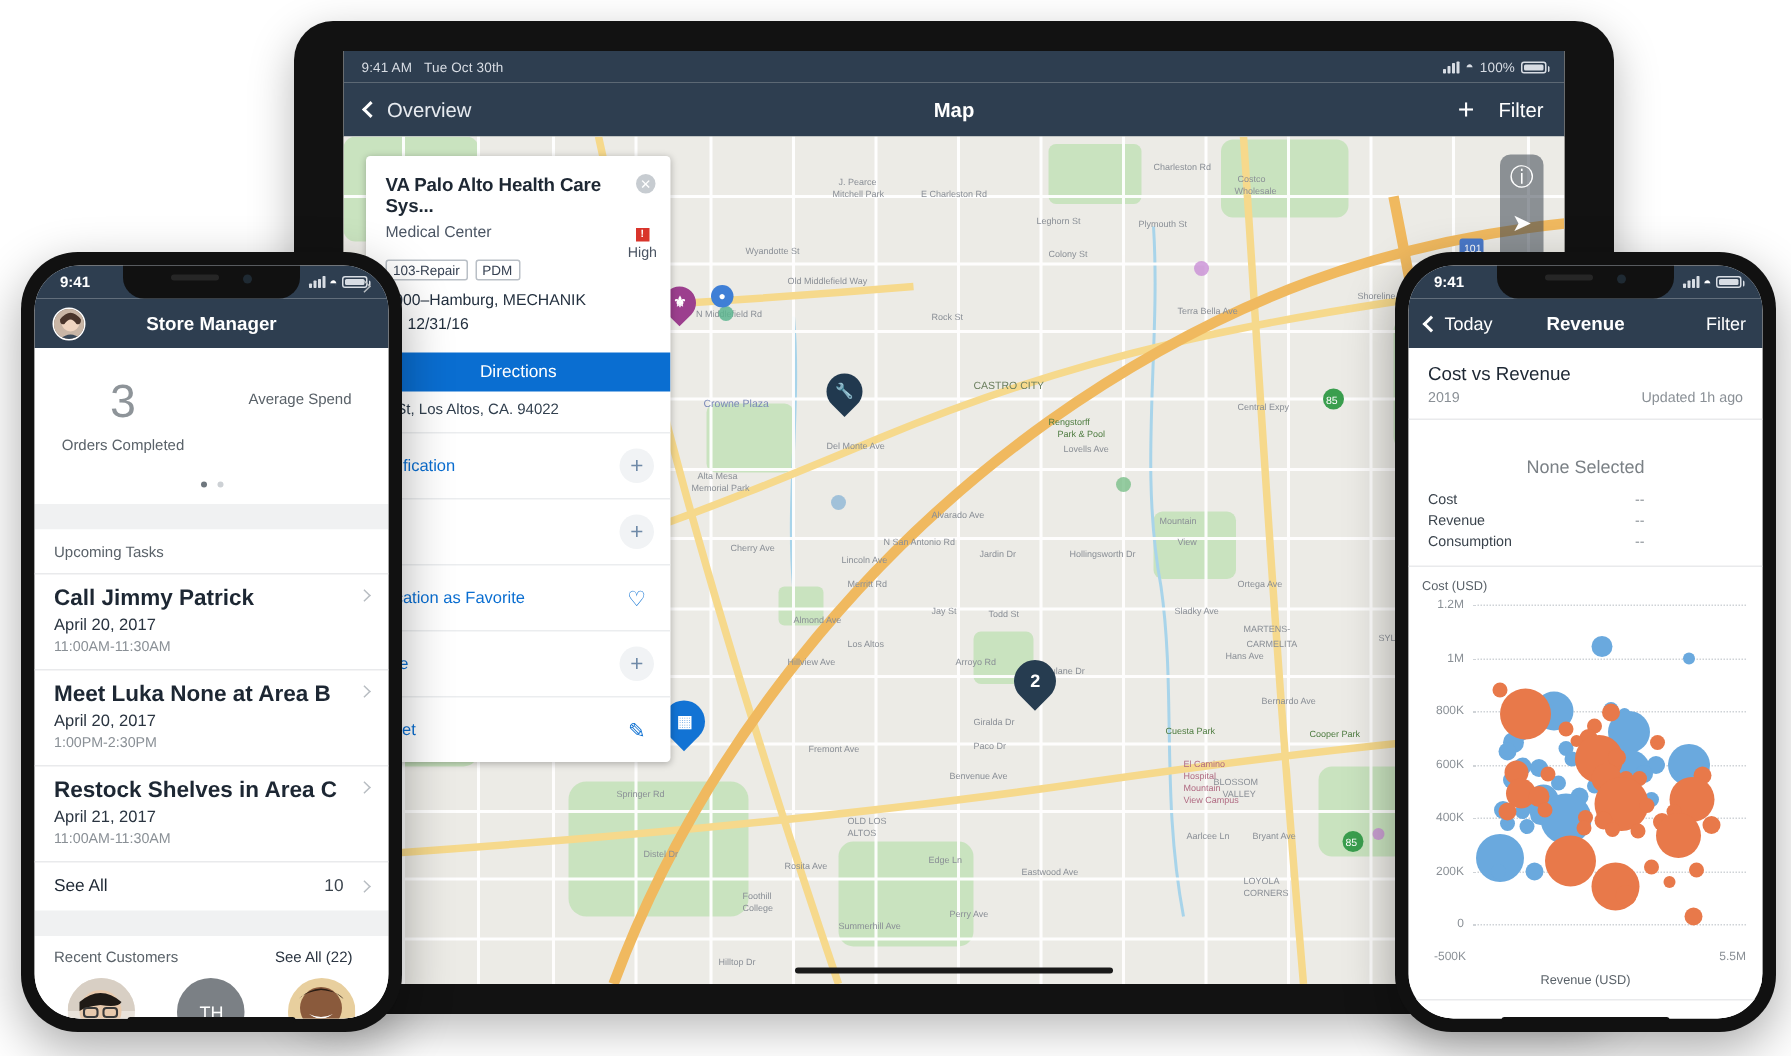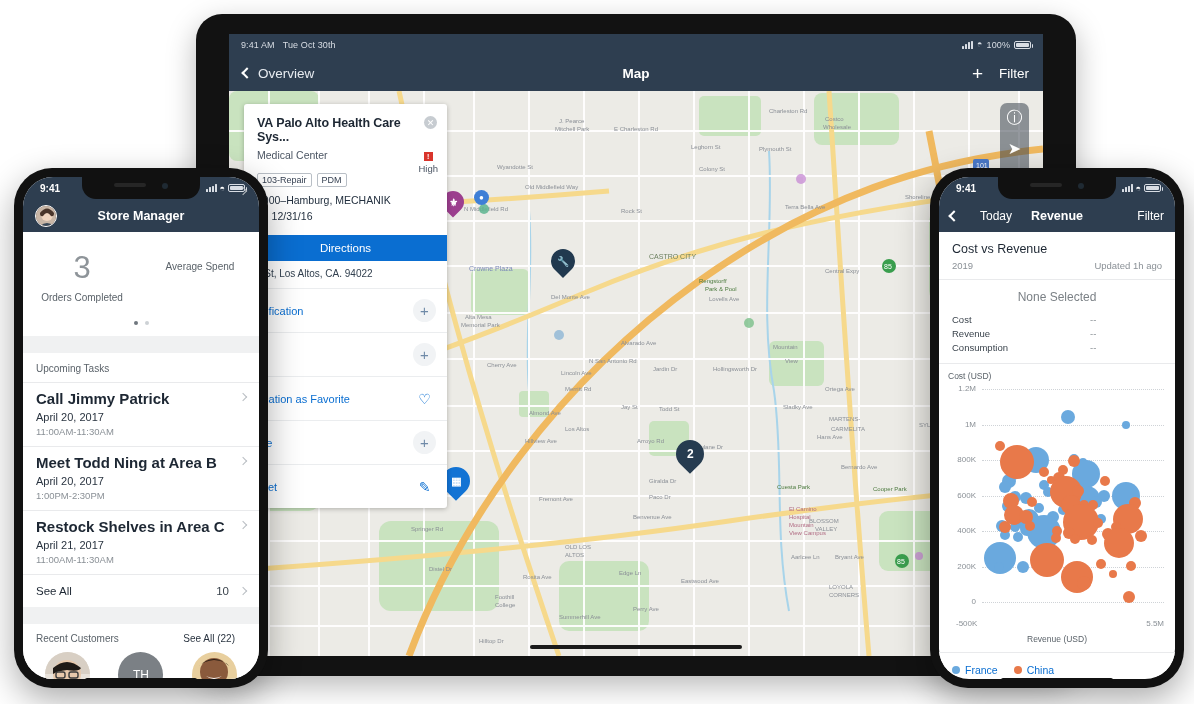--- a/index.html
+++ b/index.html
@@ -154,28 +154,28 @@
   .cust { text-align:center; width:56px;}
   .cust .av { width:45px;height:45px;border-radius:50%; margin:0 auto; overflow:hidden; position:relative;}
   .cust .av.init { background:#7b8085; color:#fff; font-size:12px; display:flex;align-items:center;justify-content:center;}
 
   
   #phoneR { left:930px; top:168px; width:254px; height:520px; }
   #phoneR .phone-screen { left:9px; top:9px; width:236px; height:502px; border-radius:30px; }
   #phoneR .notch { width:118px; height:22px; }
   #phoneR .ph-status { background:#2e3e50; color:#fff; }
   .rv-nav { background:#2e3e50; height:33px; display:flex; align-items:center; padding:0 11px; position:relative; color:#fff;}
-  .rv-nav .back { display:flex; align-items:center; gap:22px; font-size:12px;}
+  .rv-nav .back { display:flex; align-items:center; gap:5px; font-size:12px;}
   .rv-nav .t { position:absolute; left:0;right:0;text-align:center;font-size:12.5px;font-weight:bold;}
   .rv-nav .f { margin-left:auto; font-size:12px; z-index:2;}
   .rv-head { padding:10px 13px 8px; background:#fff;}
   .rv-head .h1 { font-size:12.5px; font-weight:normal; color:#1d2733;}
   .rv-head .sub { display:flex; margin-top:4px; font-size:9.5px; color:#8a9096;}
   .rv-head .sub .r { margin-left:auto; }
-  .rv-sel { border-top:1px solid #e9eaec; padding:10px 13px 9px; background:#fff;}
+  .rv-sel { border-top:1px solid #e9eaec; padding:24px 13px 9px; background:#fff;}
   .rv-sel .none { text-align:center; font-size:12px; color:#7b8186; margin-bottom:8px;}
   .rv-sel .kv { display:flex; font-size:9.5px; color:#3b444d; padding:1.5px 0;}
   .rv-sel .kv .v { margin-left:auto; width:72px; color:#8a9096; }
   .chartbox { border-top:1px solid #e9eaec; padding:7px 9px 0; background:#fff; position:relative;}
   .ax-title { font-size:8.5px; color:#5a6269; margin-bottom:2px;}
   .plot { position:relative; width:218px; height:235px; }
   .plot .glabel { position:absolute; right:0; font-size:8px; color:#8a9096; text-align:right; width:32px;}
   .gline { position:absolute; left:34px; right:2px; border-top:1px dotted #cfd3d7; }
   .bub { position:absolute; border-radius:50%; }
   .bub.fr { background:#6aa9de; }
@@ -517,21 +517,21 @@
       <div class="gap"></div>
       <div class="sec-hdr">Upcoming Tasks</div>
 
       <div class="task">
         <div class="t1">Call Jimmy Patrick</div>
         <div class="t2">April 20, 2017</div>
         <div class="t3">11:00AM-11:30AM</div>
         <span class="chev-r"></span>
       </div>
       <div class="task">
-        <div class="t1">Meet Todd Ning at Area B</div>
+        <div class="t1">Meet Luka None at Area B</div>
         <div class="t2">April 20, 2017</div>
         <div class="t3">1:00PM-2:30PM</div>
         <span class="chev-r"></span>
       </div>
       <div class="task">
         <div class="t1">Restock Shelves in Area C</div>
         <div class="t2">April 21, 2017</div>
         <div class="t3">11:00AM-11:30AM</div>
         <span class="chev-r"></span>
       </div>

